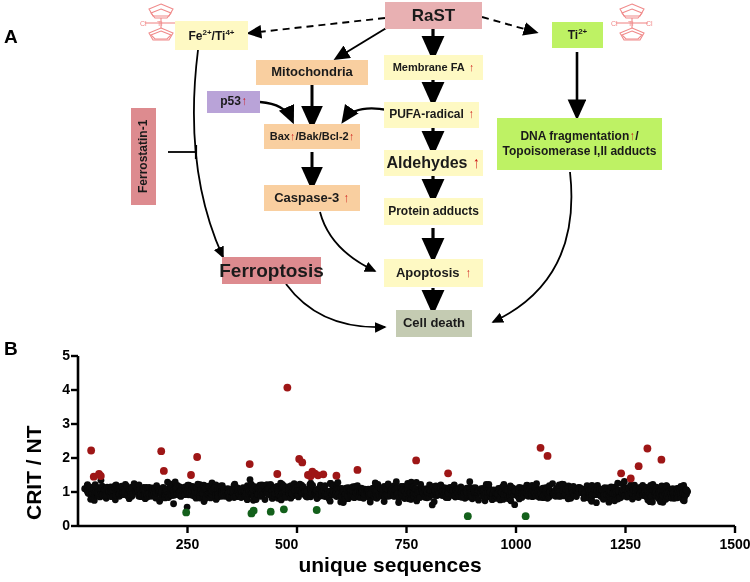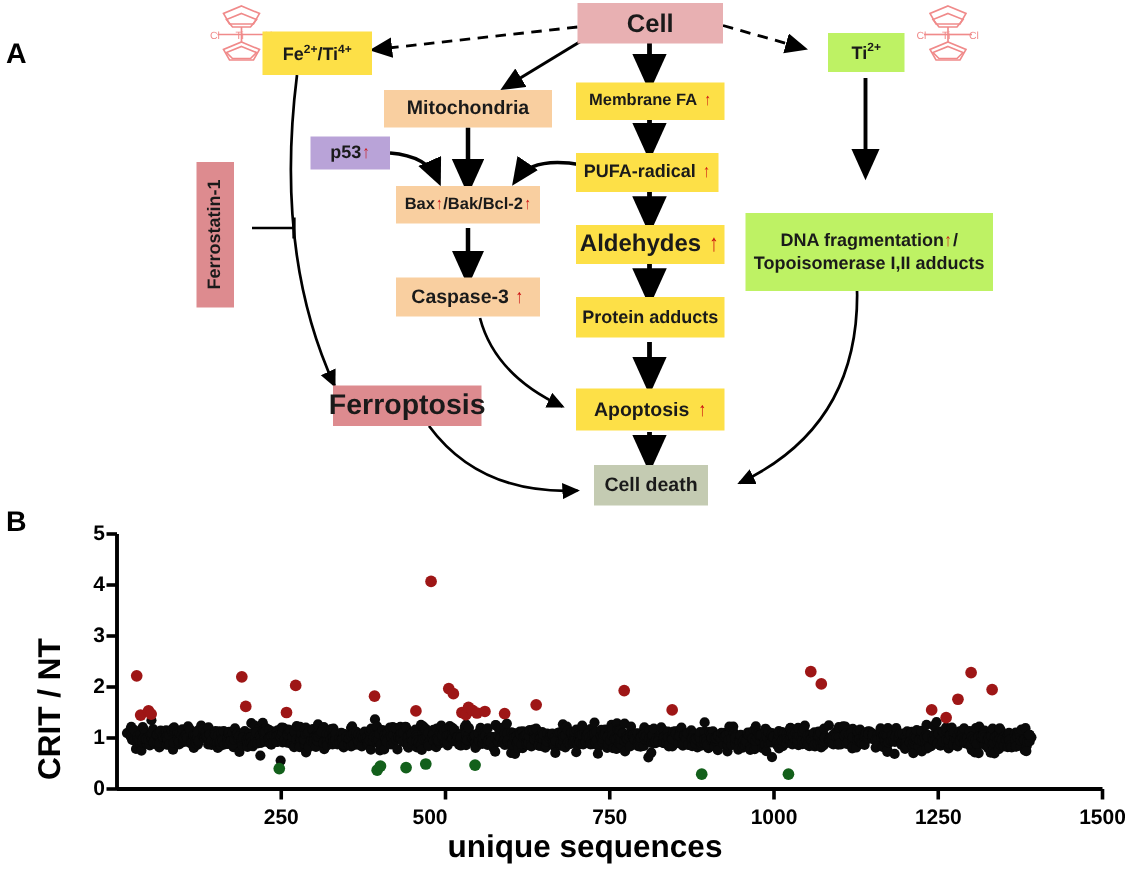--- a/index.html
+++ b/index.html
@@ -27,21 +27,21 @@
     box-sizing: border-box;
     display: flex;
     align-items: center;
     justify-content: center;
     text-align: center;
     font-weight: bold;
     color: #1a1a1a;
     line-height: 1.15;
     padding: 2px 4px;
   }
-  .c-pink   { background: #fde047; }
+  .c-pink   { background: #fef9c3; }
   .c-pink2  { background: #e8b0b2; }
   .c-rose   { background: #dd8b8f; }
   .c-orange { background: #f9cfa0; }
   .c-purple { background: #b9a3d8; }
   .c-blue   { background: #bef264; }
   .c-green  { background: #c4cbb2; }
   .up {
     color: #cc1111;
     font-weight: bold;
     display: inline-block;
@@ -173,21 +173,21 @@
       <path d="M198,50 Q183,170 223,257" stroke-width="1.8" marker-end="url(#ah)"></path>
 
       <path d="M286,284 Q320,330 385,327" stroke-width="1.8" marker-end="url(#ah)"></path>
 
       <path d="M168,152 L196,152" stroke-width="1.8"></path>
       <path d="M196,145 L196,159" stroke-width="2.2"></path>
     </g>
   </svg>
 
   <div class="node c-pink2" style="left:385px; top:2px; width:97px; height:27px; font-size:17px;">
-    <span>Cell</span>
+    <span>RaST</span>
   </div>
 
   <div class="node c-pink" style="left:175px; top:21px; width:73px; height:29px; font-size:12px;">
     <span><span>Fe</span><sup style="font-size:8px;">2+</sup><span>/Ti</span><sup style="font-size:8px;">4+</sup></span>
   </div>
 
   <div class="node c-blue" style="left:552px; top:22px; width:51px; height:26px; font-size:12px;">
     <span><span>Ti</span><sup style="font-size:8px;">2+</sup></span>
   </div>
 
@@ -221,21 +221,21 @@
 
   <div class="node c-pink" style="left:384px; top:150px; width:99px; height:26px; font-size:16px;">
     <span>Aldehydes</span>
       <span class="up" style="margin-left:5px;">↑</span>
   </div>
 
   <div class="node c-pink" style="left:384px; top:198px; width:99px; height:27px; font-size:12px;">
     <span>Protein adducts</span>
   </div>
 
-  <div class="node c-blue" style="left:497px; top:118px; width:165px; height:52px; font-size:12px; flex-direction:column; justify-content:center; gap:1px;margin-top:24px;">
+  <div class="node c-blue" style="left:497px; top:118px; width:165px; height:52px; font-size:12px; flex-direction:column; justify-content:center; gap:1px;">
     <div><span>DNA fragmentation</span><span class="up">↑</span><span>/</span></div>
     <div>Topoisomerase I,II adducts</div>
   </div>
 
   <div class="node c-rose vertical-node" style="left:131px; top:108px; width:25px; height:97px; font-size:12px;">
     <span>Ferrostatin-1</span>
   </div>
 
   <div class="node c-rose" style="left:222px; top:257px; width:99px; height:27px; font-size:19px;">
     <span>Ferroptosis</span>

